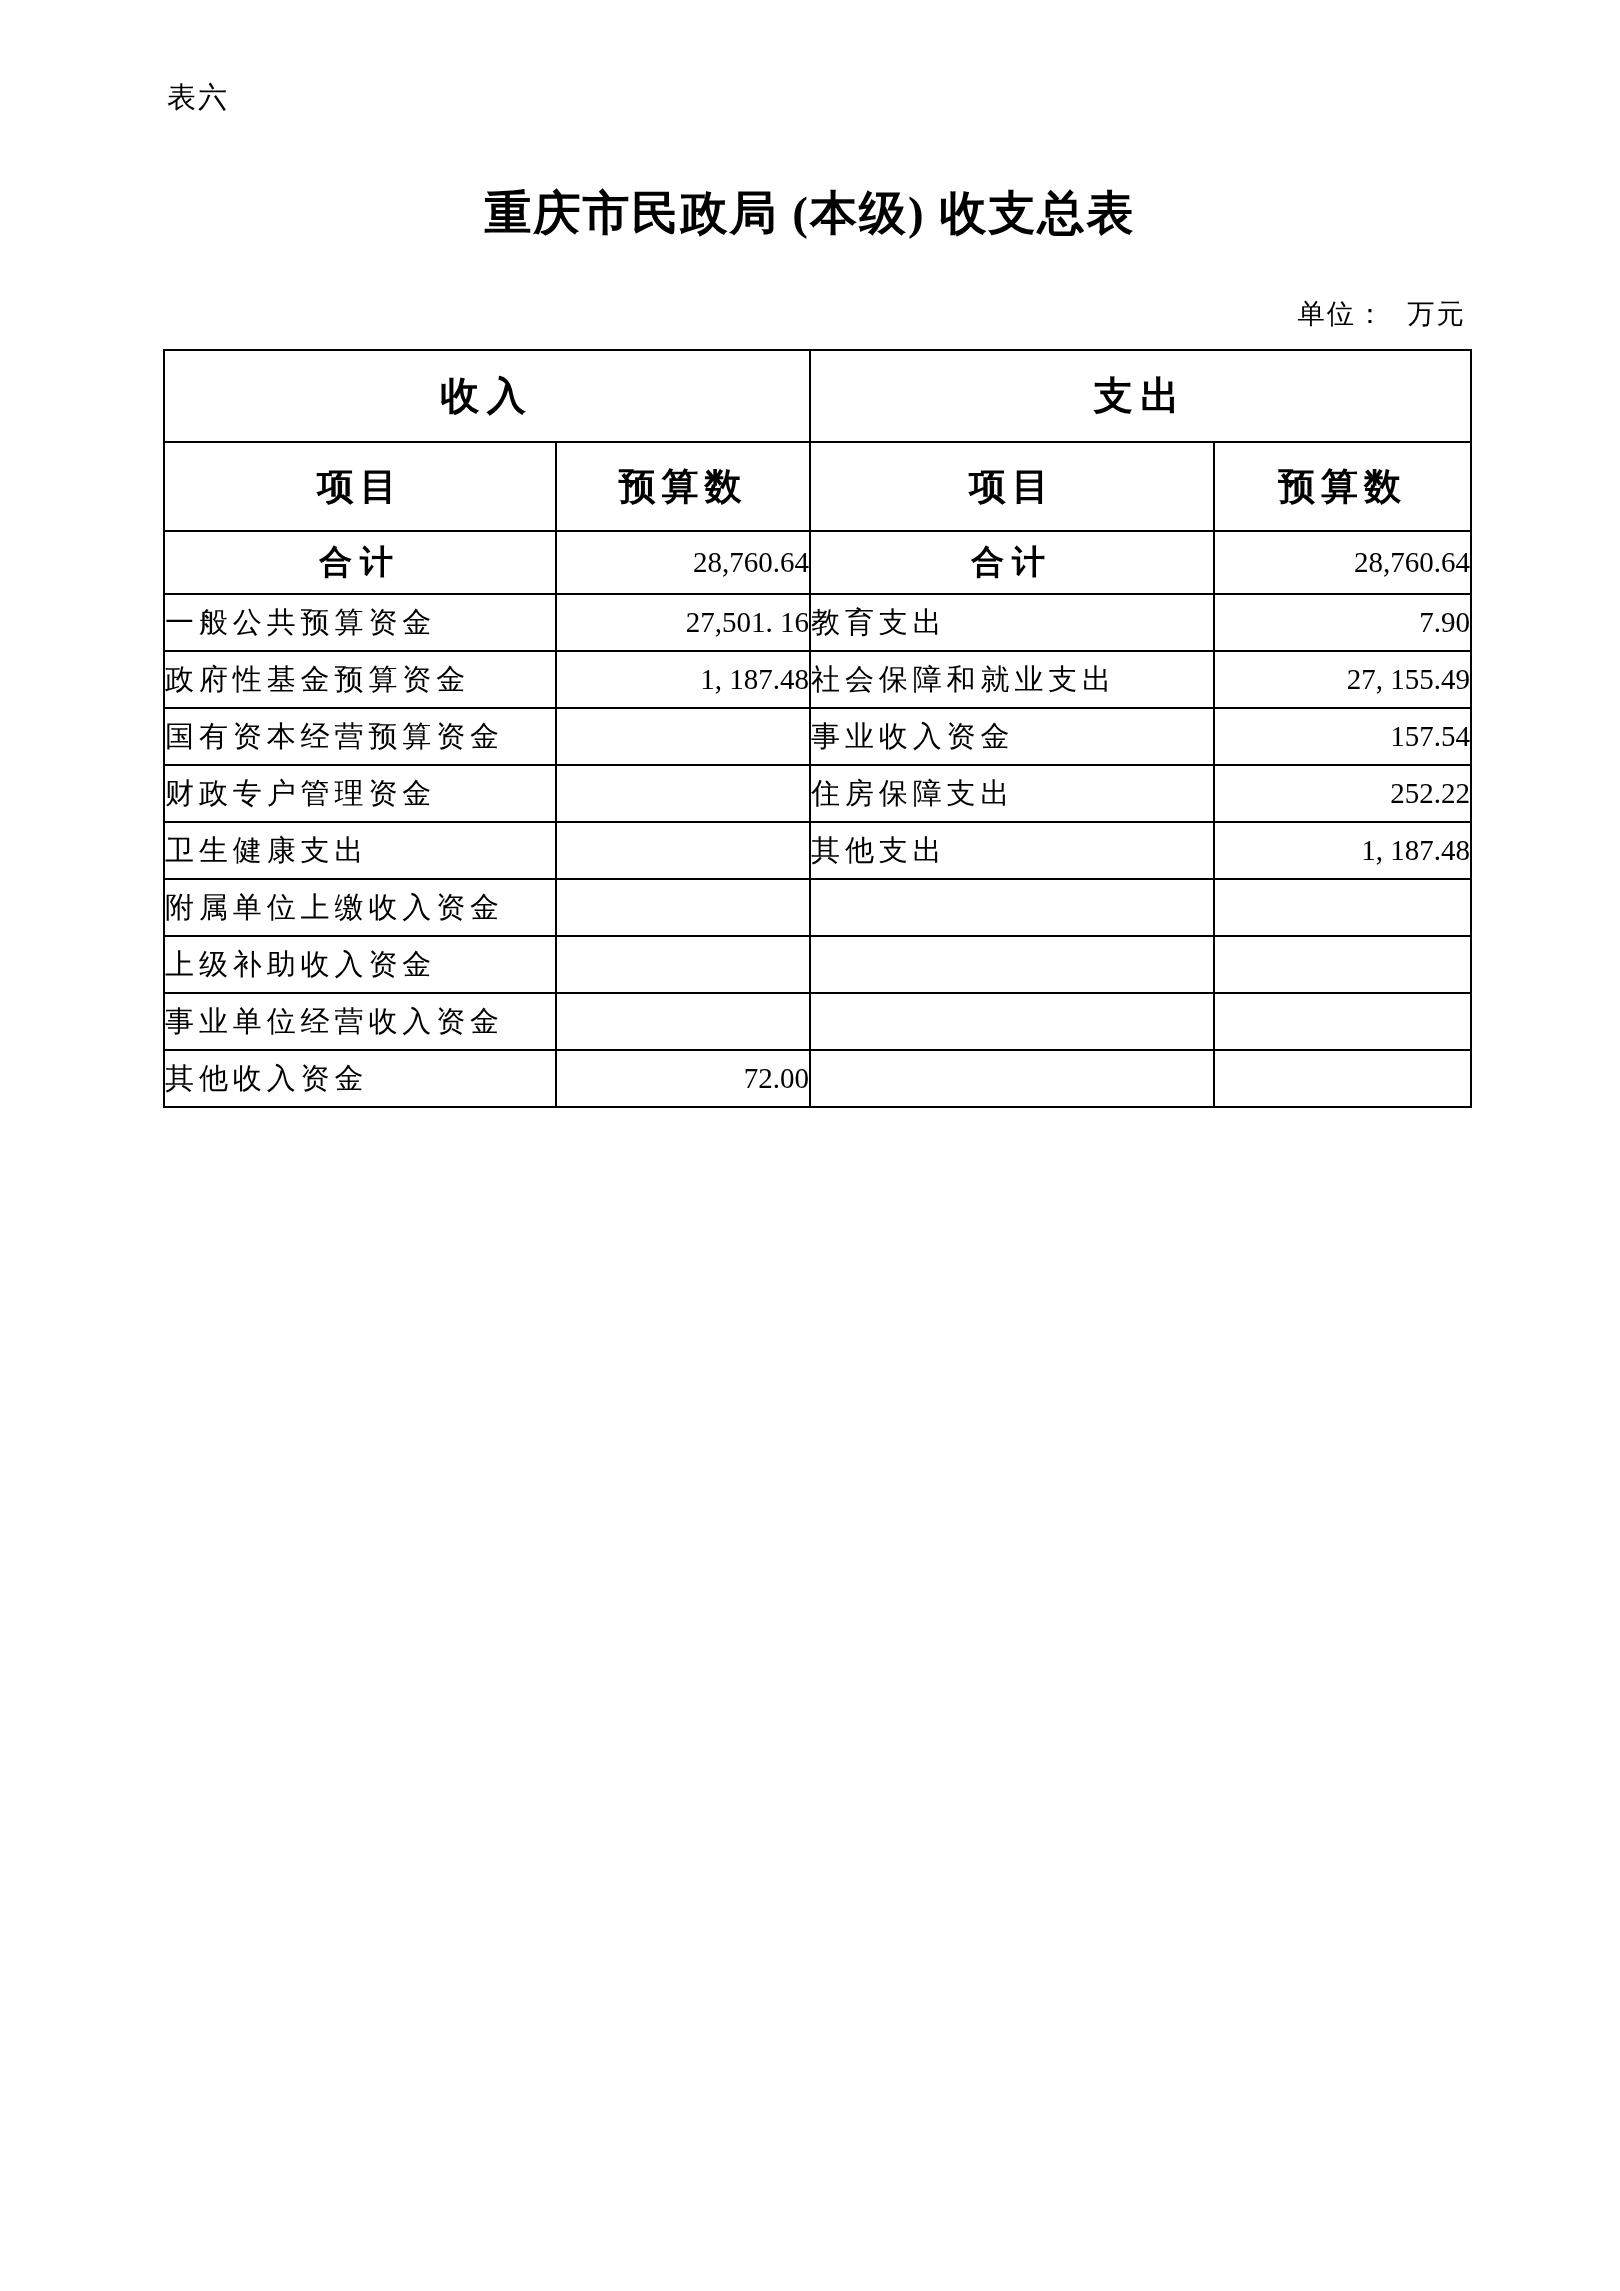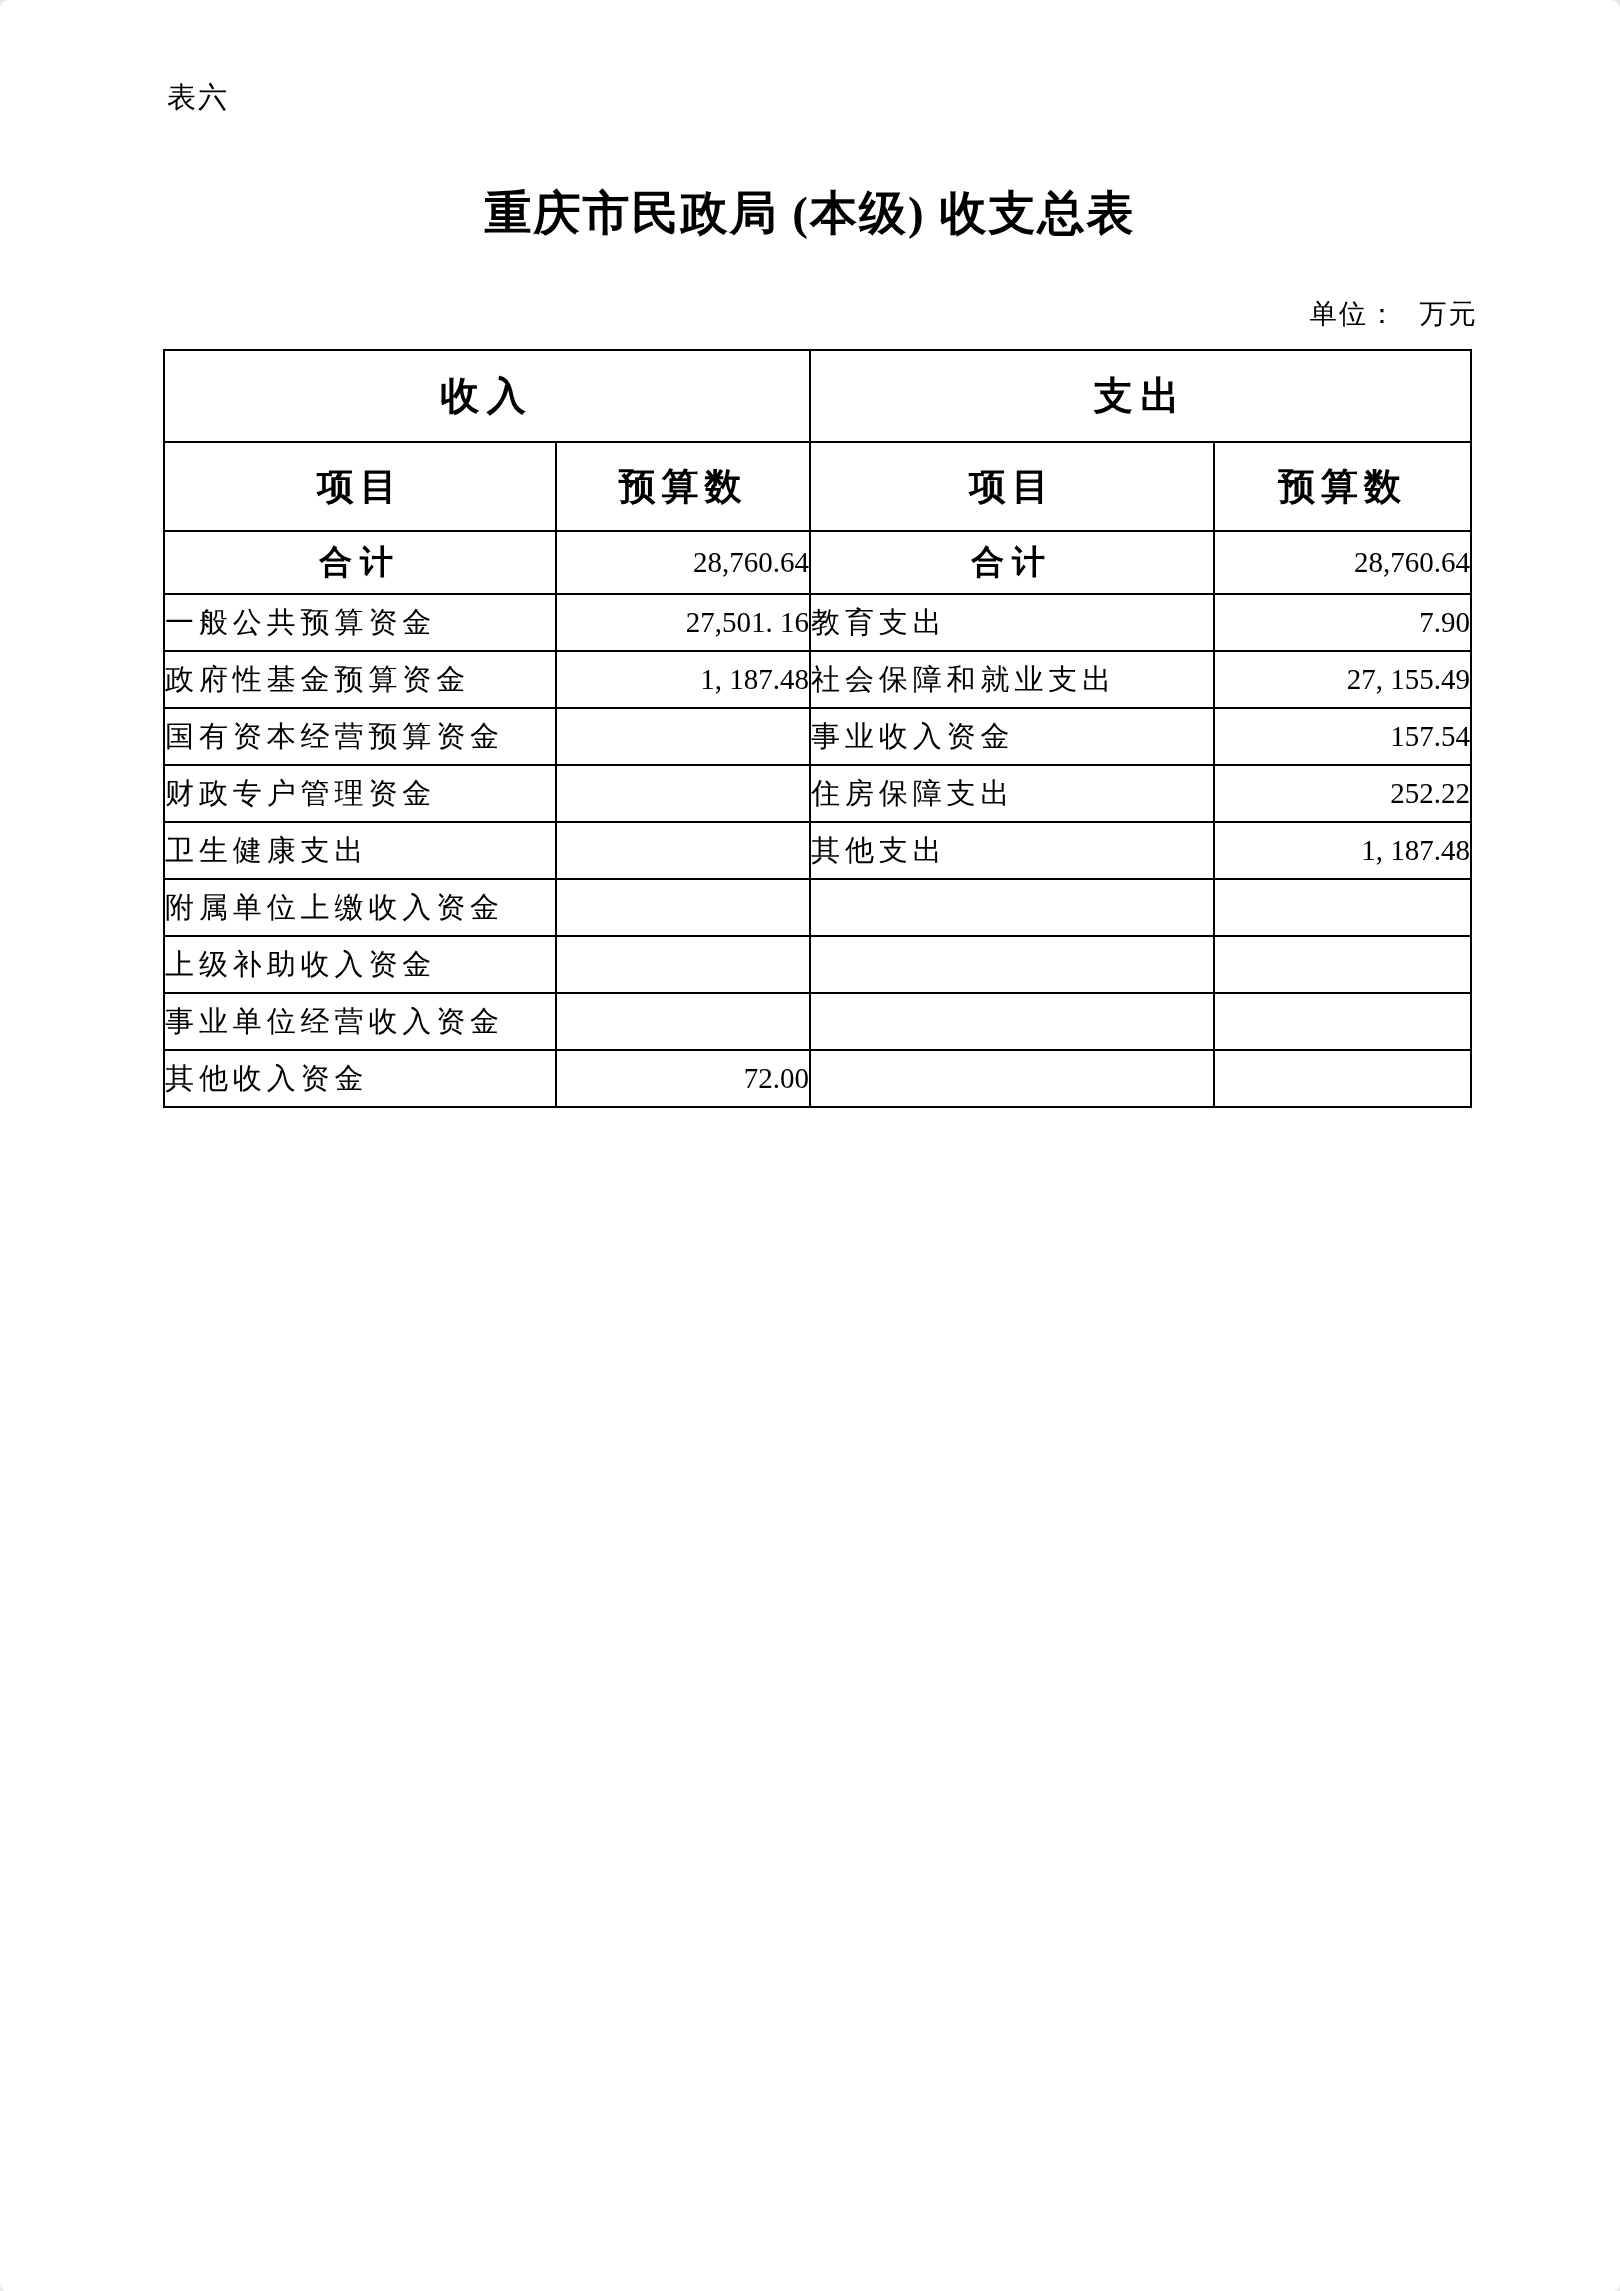--- a/index.html
+++ b/index.html
@@ -4,21 +4,20 @@
 <style>
   html,body { margin:0; padding:0; background:#e8e8e8; }
   .page {
     position:relative;
     width:1620px; height:2292px;
     margin:0 auto;
     background:#ffffff;
     color:#000000;
     font-family:"Liberation Serif", serif;
     overflow:hidden;
-    border-radius:9px;
   }
   .table-label {
     position:absolute;
     left:167px; top:80px;
     font-family:"Liberation Sans", sans-serif;
     font-size:29px;
     line-height:35px;
     letter-spacing:2px;
   }
   .doc-title {
@@ -27,21 +26,21 @@
     margin:0;
     text-align:center;
     font-family:"Liberation Serif", serif;
     font-size:47px;
     font-weight:bold;
     letter-spacing:2px;
     line-height:63px;
   }
   .unit-line {
     position:absolute;
-    top:298px; right:142px;
+    top:298px; right:154px;
     font-size:27.4px;
     line-height:33px;
     letter-spacing:2px;
     white-space:nowrap;
   }
   .unit-line .unit-value { margin-left:21.6px; }
 
   table.budget {
     position:absolute;
     left:163px; top:349px;

